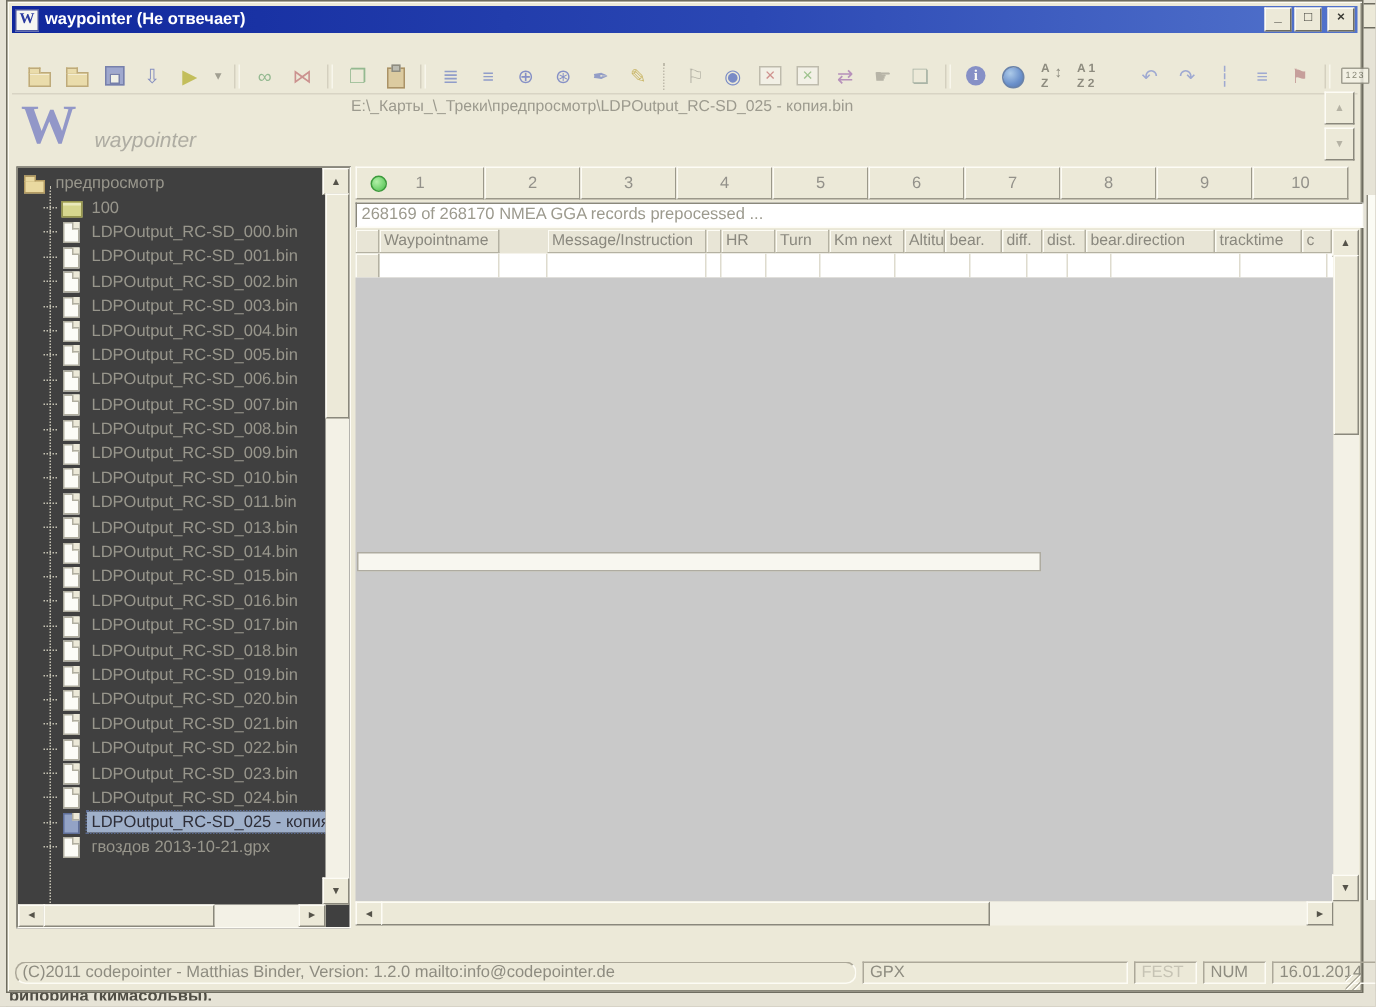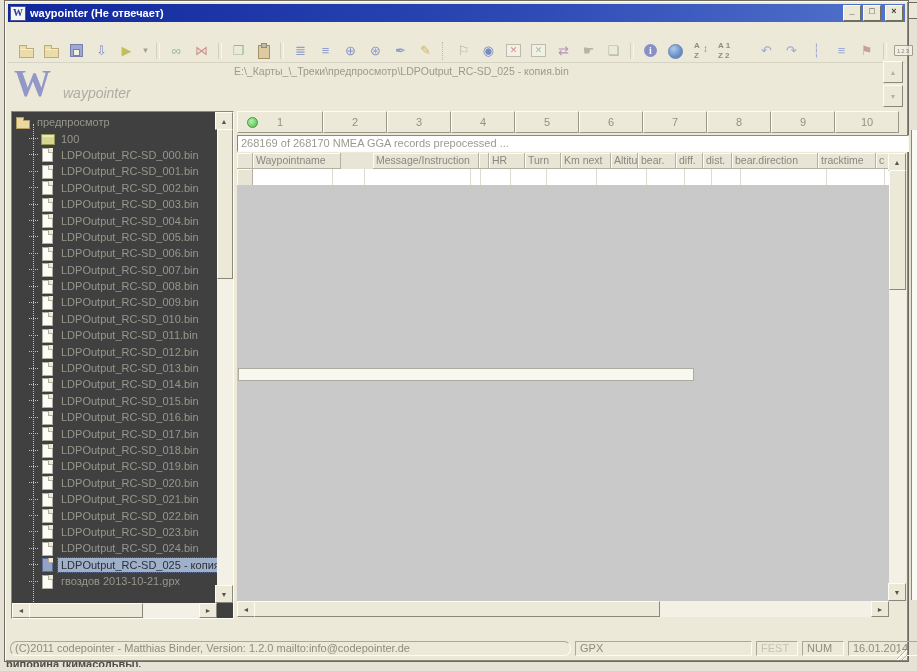--- a/index.html
+++ b/index.html
@@ -328,25 +328,20 @@
     <span class="t-label">LDPOutput_RC-SD_010.bin</span>
   </div>
           <div class="tree-item t-file d-1">
     <span class="conn"></span>
     <span class="t-ico"></span>
     <span class="t-label">LDPOutput_RC-SD_011.bin</span>
   </div>
           <div class="tree-item t-file d-1">
     <span class="conn"></span>
     <span class="t-ico"></span>
-    <span class="t-label">LDPOutput_RC-SD_012.bin</span>
-  </div>
-          <div class="tree-item t-file d-1">
-    <span class="conn"></span>
-    <span class="t-ico"></span>
     <span class="t-label">LDPOutput_RC-SD_013.bin</span>
   </div>
           <div class="tree-item t-file d-1">
     <span class="conn"></span>
     <span class="t-ico"></span>
     <span class="t-label">LDPOutput_RC-SD_014.bin</span>
   </div>
           <div class="tree-item t-file d-1">
     <span class="conn"></span>
     <span class="t-ico"></span>
@@ -461,21 +456,21 @@
 
     <span>10</span>
   </div>
       </div>
 
     <div class="msgbar">268169 of 268170 NMEA GGA records prepocessed ...</div>
 
     <div class="grid">
       <div class="gheader">
           <div class="th" style="width: 16px;"><span></span></div>
-          <div class="th" style="width: 88px;"><span>Waypointname</span></div>
+          <div class="th" style="width: 80px;"><span>Waypointname</span></div>
           <div class="th" style="width: 32px; margin-top: 36px;"><span>Icon</span></div>
           <div class="th" style="width: 106px;"><span>Message/Instruction</span></div>
           <div class="th" style="width: 10px;"><span></span></div>
           <div class="th" style="width: 36px;"><span>HR</span></div>
           <div class="th" style="width: 36px;"><span>Turn</span></div>
           <div class="th" style="width: 50px;"><span>Km next</span></div>
           <div class="th" style="width: 27px; text-align: center;"><span>Altitude</span></div>
           <div class="th" style="width: 38px;"><span>bear.</span></div>
           <div class="th" style="width: 27px;"><span>diff.</span></div>
           <div class="th" style="width: 29px;"><span>dist.</span></div>

